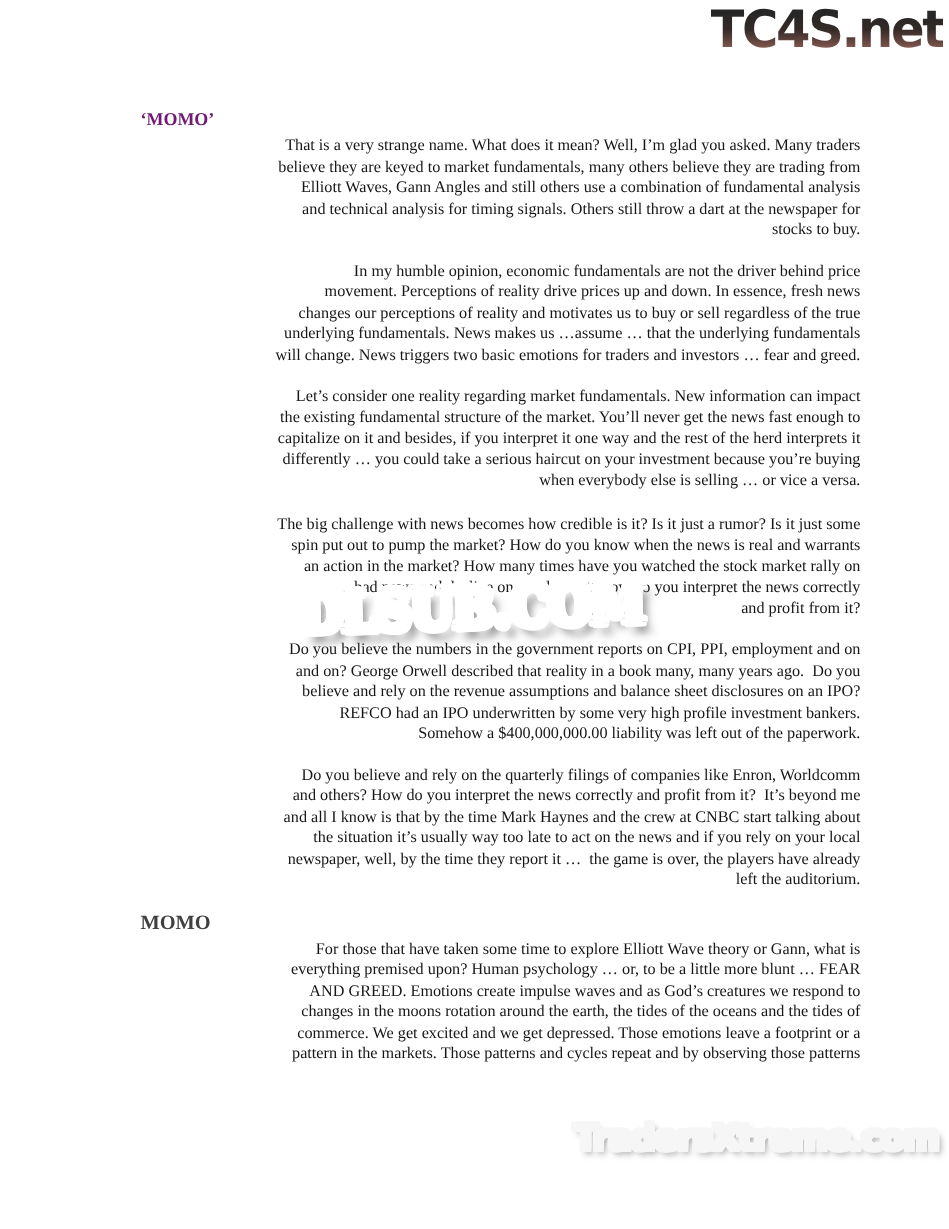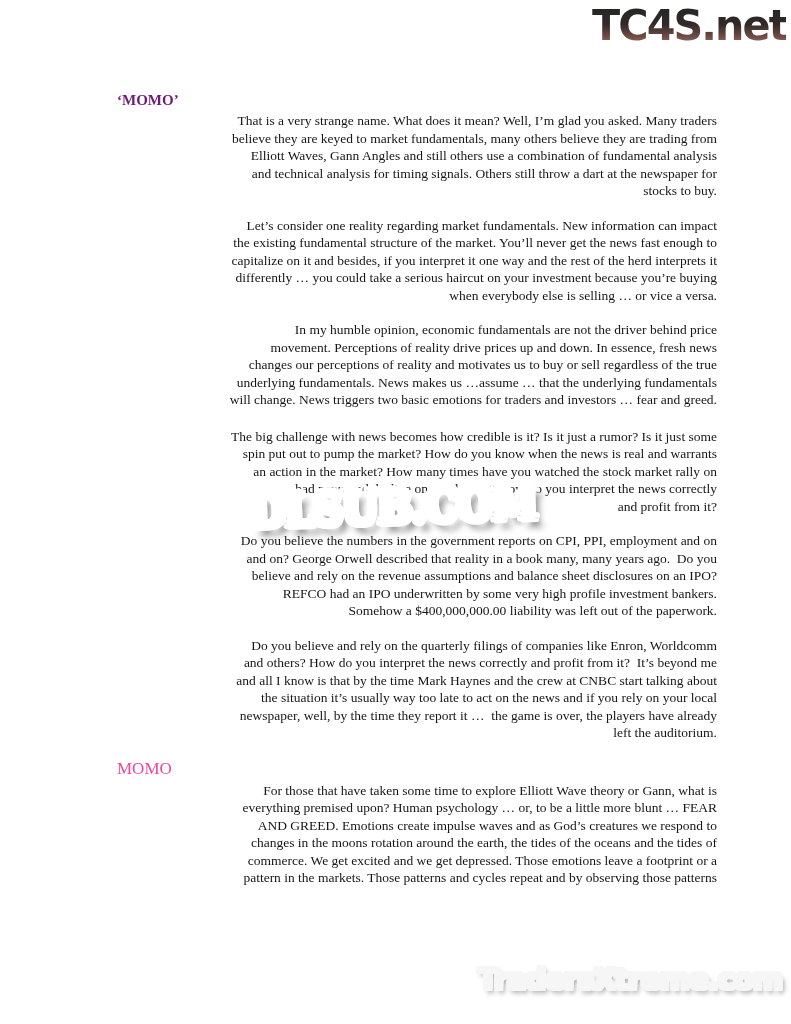--- a/index.html
+++ b/index.html
@@ -26,24 +26,24 @@
   }
   .content h1 {
     font-size: 15px;
     font-weight: bold;
     margin: 0 0 3px 0;
     line-height: 18px;
     color: #701a75;
   }
   .content h2 {
     font-size: 17px;
-    font-weight: normal;
+    font-weight: bold;
     margin: 5px 0 3px 0;
     line-height: 20px;
-    color: #ec4899;
+    color: #404040;
   }
   .content p {
     margin: 0 0 17px 0;
     white-space: pre-wrap;
     text-align: right;
   }
   .content p.extra-gap { margin-top: 19px; }
 
   
   .top-logo {
@@ -83,21 +83,21 @@
     text-shadow:
       -4px 0 0 #ffffff, 4px 0 0 #ffffff, 0 -4px 0 #ffffff, 0 4px 0 #ffffff,
       -3px -3px 0 #ffffff, 3px -3px 0 #ffffff, -3px 3px 0 #ffffff, 3px 3px 0 #ffffff,
       -4px 2px 0 #ffffff, 4px -2px 0 #ffffff, 2px 4px 0 #ffffff, -2px -4px 0 #ffffff,
       7px 9px 7px rgba(120, 120, 120, 0.85);
   }
 
   
   .bottom-logo {
     position: absolute;
-    top: 963px;
+    top: 932px;
     right: 9px;
     font-family: "DejaVu Sans", sans-serif;
     font-weight: bold;
     font-size: 29px;
     line-height: 1.15;
     letter-spacing: -1px;
     background: linear-gradient(180deg, #d2636d 0%, #c24e58 38%, #a93b46 70%, #9c323d 100%);
     -webkit-background-clip: text;
     background-clip: text;
     color: transparent;
@@ -116,31 +116,31 @@
 
   <div class="content">
     <h1>‘MOMO’</h1>
 
     <p>That is a very strange name. What does it mean? Well, I’m glad you asked. Many traders
 believe they are keyed to market fundamentals, many others believe they are trading from
 Elliott Waves, Gann Angles and still others use a combination of fundamental analysis
 and technical analysis for timing signals. Others still throw a dart at the newspaper for
 stocks to buy.</p>
 
+    <p> In my humble opinion, economic fundamentals are not the driver behind price
+movement. Perceptions of reality drive prices up and down. In essence, fresh news
+changes our perceptions of reality and motivates us to buy or sell regardless of the true
+underlying fundamentals. News makes us …assume … that the underlying fundamentals
+will change. News triggers two basic emotions for traders and investors … fear and greed.</p>
+
     <p>Let’s consider one reality regarding market fundamentals. New information can impact
 the existing fundamental structure of the market. You’ll never get the news fast enough to
 capitalize on it and besides, if you interpret it one way and the rest of the herd interprets it
 differently … you could take a serious haircut on your investment because you’re buying
 when everybody else is selling … or vice a versa.</p>
-
-    <p> In my humble opinion, economic fundamentals are not the driver behind price
-movement. Perceptions of reality drive prices up and down. In essence, fresh news
-changes our perceptions of reality and motivates us to buy or sell regardless of the true
-underlying fundamentals. News makes us …assume … that the underlying fundamentals
-will change. News triggers two basic emotions for traders and investors … fear and greed.</p>
 
     <p class="extra-gap">The big challenge with news becomes how credible is it? Is it just a rumor? Is it just some
 spin put out to pump the market? How do you know when the news is real and warrants
 an action in the market? How many times have you watched the stock market rally on
 bad news and decline on good news? How do you interpret the news correctly
 and profit from it?</p>
 
     <p>Do you believe the numbers in the government reports on CPI, PPI, employment and on
 and on? George Orwell described that reality in a book many, many years ago.  Do you
 believe and rely on the revenue assumptions and balance sheet disclosures on an IPO?

